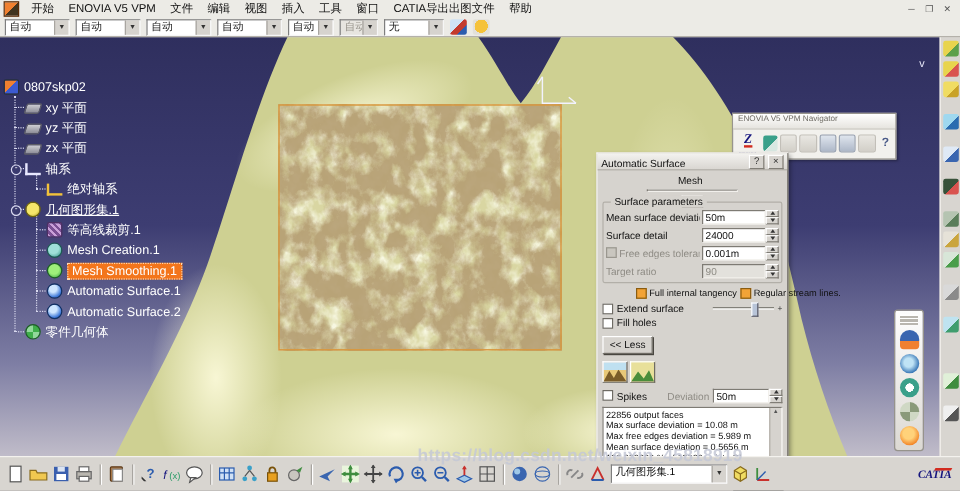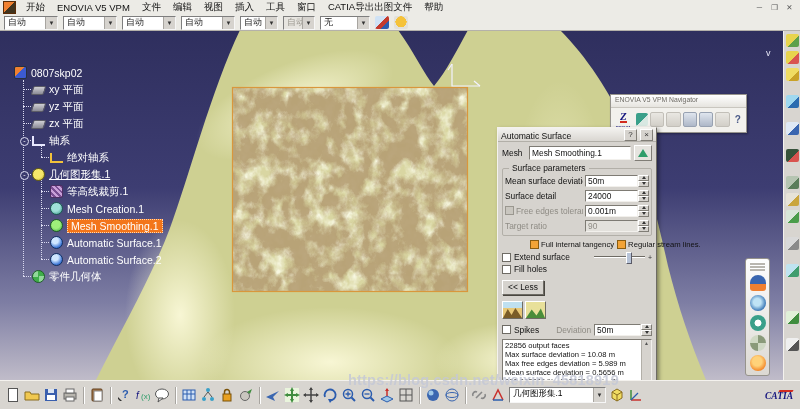--- a/index.html
+++ b/index.html
@@ -23,21 +23,21 @@
   .combo .cval{flex:1;padding:0 3px;line-height:11px;overflow:hidden;white-space:nowrap;}
   .combo .carrow{width:11px;background:#d6d3ce;border-left:1px solid #a8a5a0;color:#333;
     font-size:6px;display:flex;align-items:center;justify-content:center;}
   .combo.dis{background:#e7e5e0;color:#9a978f;}
   .fbicon{width:14px;height:13px;border-radius:2px;}
   .brush-i{background:linear-gradient(135deg,#cfe2f5 0 45%,#c33a2d 45% 70%,#2b5cae 70% 100%);}
   .drop-i{background:radial-gradient(circle at 50% 45%,#f5c23a 0 55%,#e2e0da 56% 100%);}
   
   #viewport{position:absolute;left:0;top:30px;width:800px;height:350px;z-index:1;}
   
-  #tree{position:absolute;left:14px;top:34px;width:215px;color:#fff;font-size:10.5px;z-index:5;}
+  #tree{position:absolute;left:3px;top:34px;width:215px;color:#fff;font-size:10.5px;z-index:5;}
   .trow{height:17px;display:flex;align-items:center;gap:4px;position:relative;white-space:nowrap;cursor:default;}
   .lvl1{padding-left:18px;} .lvl2{padding-left:36px;}
   .lvl1::before,.lvl2::before{content:"";position:absolute;top:8px;width:8px;border-top:1px dotted #d9d9ef;}
   .lvl1::before{left:9px;} .lvl2::before{left:27px;}
   .tline{position:absolute;border-left:1px dotted #d9d9ef;width:0;}
   .tico{width:13px;height:13px;flex:0 0 13px;border-radius:2px;box-sizing:border-box;}
   .i-root{background:linear-gradient(135deg,#f08030 0 45%,#3c5ad0 45% 100%);border:1px solid #27303f;}
   .i-plane{background:linear-gradient(#cfcfd4,#8b8b96);border:1px solid #5c5c66;transform:skewX(-18deg);height:9px;margin-top:2px;}
   .i-axis{background:transparent;border-left:2px solid #e8e8ff;border-bottom:2px solid #e8e8ff;border-radius:0;height:10px;width:10px;}
   .i-axisabs{background:transparent;border-left:2px solid #f2c23a;border-bottom:2px solid #f2c23a;border-radius:0;height:10px;width:10px;}
@@ -80,21 +80,21 @@
   
   #dialog{position:absolute;left:497px;top:97px;width:160px;height:276px;background:#d6d3ce;z-index:8;
     border:1px solid;border-color:#f4f2ee #6e6b64 #6e6b64 #f4f2ee;box-shadow:2px 2px 4px rgba(0,0,0,.4);
     font-size:8.4px;color:#111;box-sizing:border-box;}
   .dtitle{height:13px;display:flex;align-items:flex-end;padding:0 3px;gap:3px;
     background:linear-gradient(#f3f2ef,#d9d6d1);border-bottom:1px solid #b2afa8;font-size:8.6px;}
   .dtitle .tx{flex:1;}
   .dtb{width:11px;height:10px;text-align:center;line-height:10px;font-size:8px;color:#333;
     background:#d6d3ce;border:1px solid;border-color:#fff #807d76 #807d76 #fff;}
   .dbody{padding:3px 4px 0;}
-  .mrow{display:flex;align-items:center;gap:3px;height:16px;}
+  .mrow{display:flex;align-items:center;gap:3px;height:16px;flex-direction:column;}
   .mrow .ml{width:24px;}
   .minput{flex:1;height:12px;line-height:12px;background:#fff;border:1px solid;border-color:#7e7b74 #f2f0ec #f2f0ec #7e7b74;padding:0 2px;overflow:hidden;}
   .mbtn{width:16px;height:14px;background:#e6e4df;border:1px solid;border-color:#fff #807d76 #807d76 #fff;
     display:flex;align-items:center;justify-content:center;}
   .mbtn .tri{width:0;height:0;border-left:5px solid transparent;border-right:5px solid transparent;border-bottom:8px solid #2f9d6a;}
   .group{position:relative;border:1px solid #b2afa8;border-radius:2px;margin-top:7px;padding:4px 2px 2px;}
   .glegend{position:absolute;top:-6px;left:6px;background:#d6d3ce;padding:0 3px;}
   .frow{display:flex;align-items:center;height:15px;gap:2px;}
   .flabel{flex:1;white-space:nowrap;overflow:hidden;}
   .gray{color:#8f8c85;}

